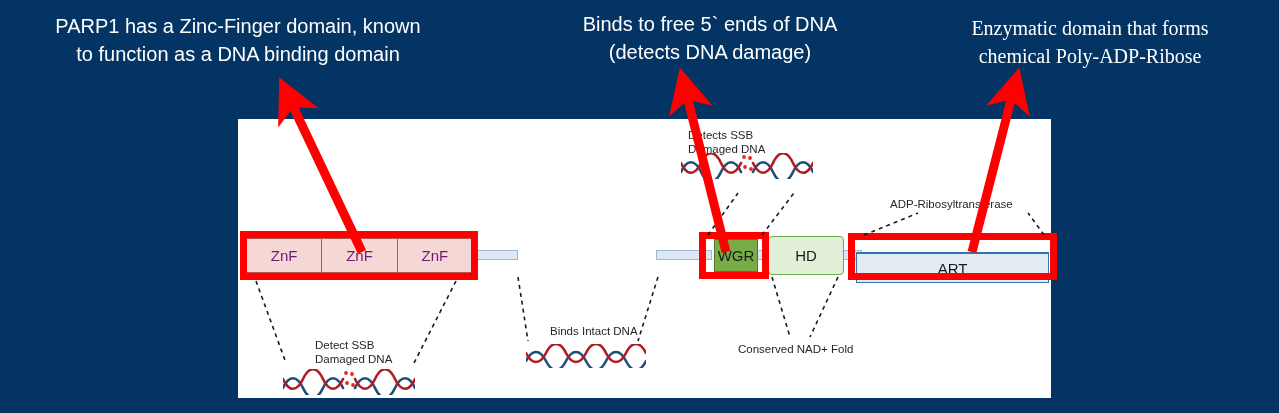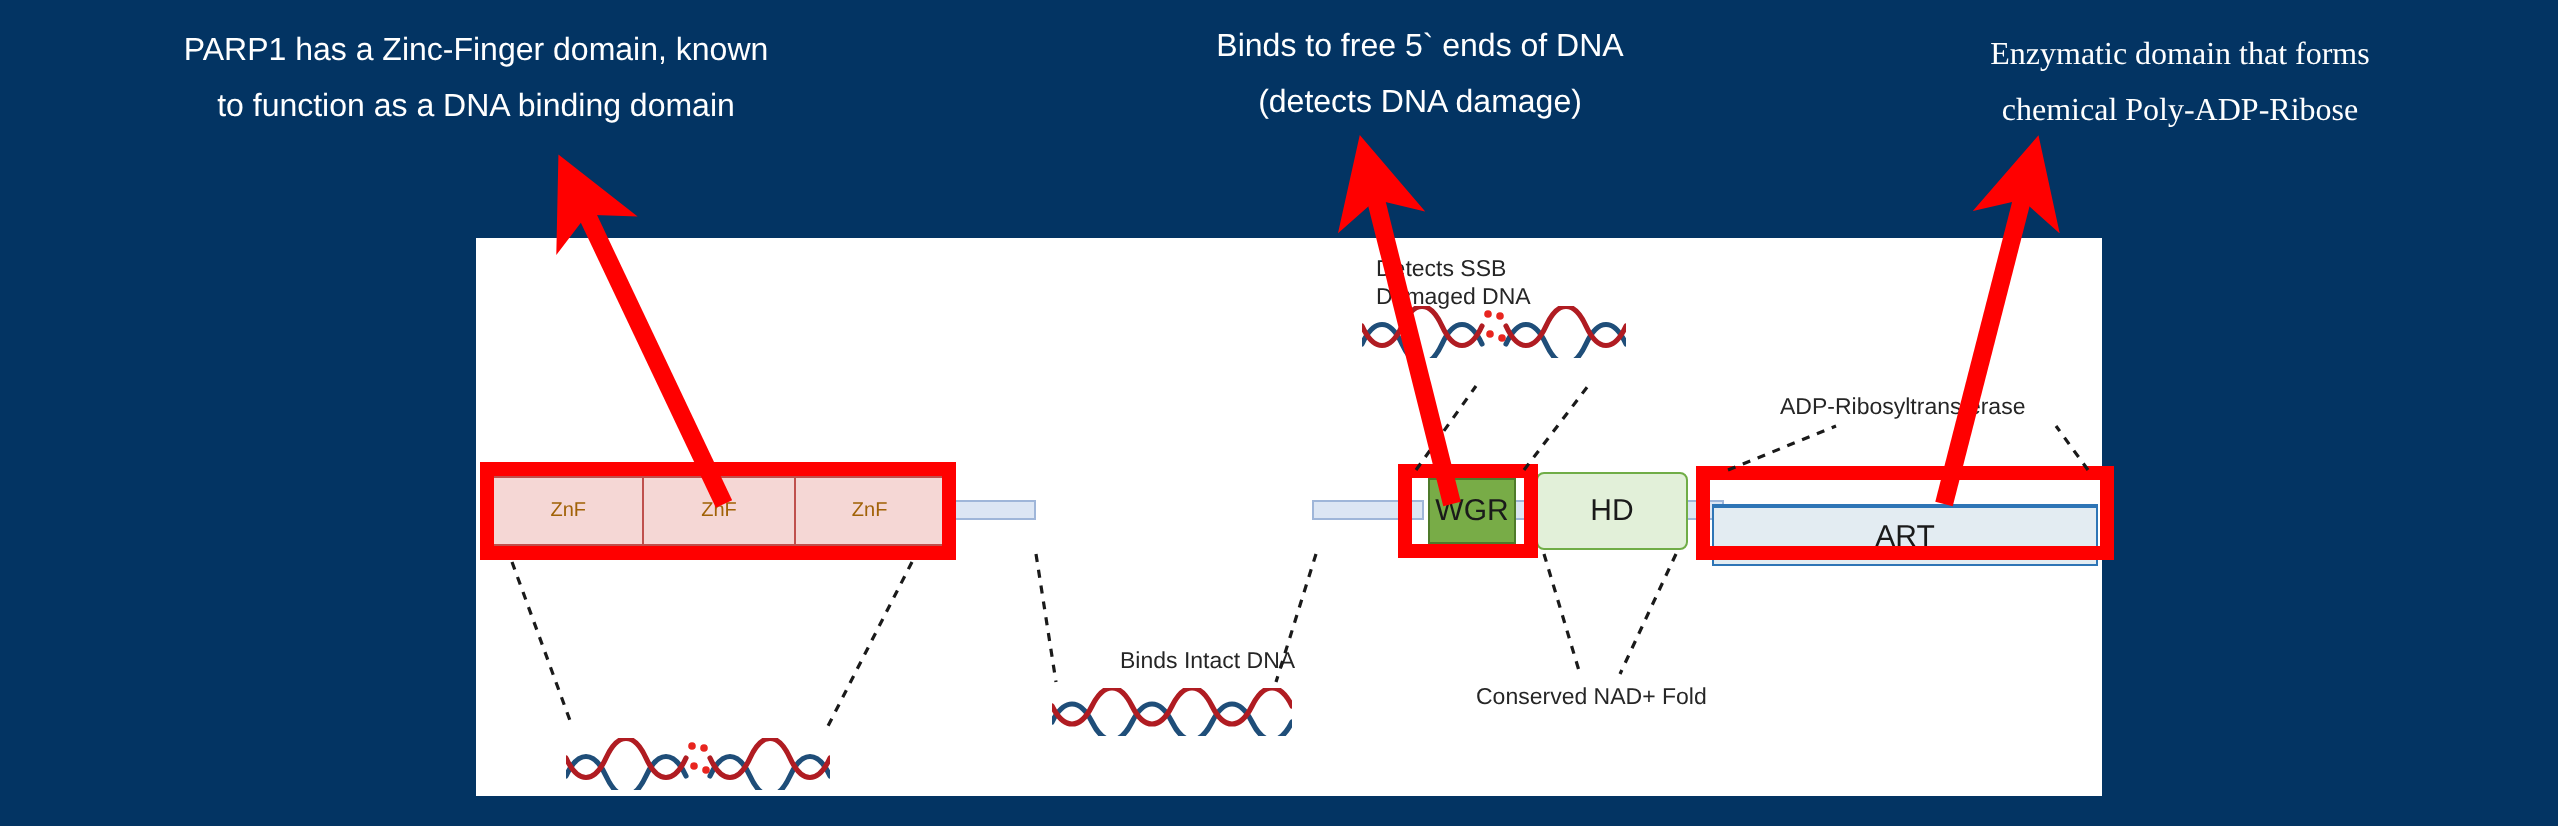--- a/index.html
+++ b/index.html
@@ -10,21 +10,21 @@
     overflow:hidden;
     position:relative;
   }
   .slide{position:absolute;left:0;top:0;width:1279px;height:413px;}
 
   
   .callout{
     position:absolute;
     color:#ffffff;
     text-align:center;
-    font-size:16px;
+    font-size:20px;
     line-height:28px;
     font-family:"Liberation Sans", sans-serif;
     white-space:pre-line;
   }
   #callout-1{left:8px;  top:12px; width:460px;}
   #callout-2{left:520px;top:10px; width:380px;}
   #callout-3{left:905px;top:14px; width:370px;font-family:Liberation Serif, serif;}
 
   
   .panel{
@@ -57,21 +57,21 @@
     font-family:"Liberation Sans", sans-serif;
   }
 
   .znf-group{position:absolute;left:8px;top:119px;width:226px;height:35px;display:flex;}
   .znf{
     flex:1 1 0;
     background:#f5d7d5;
     border:1px solid #c0504d;
     box-sizing:border-box;
     display:flex;align-items:center;justify-content:center;
-    font-size:10px;color:#a16207;
+    font-size:15px;color:#701a75;
     margin-right:-1px;
   }
 
   #domain-brct{
     left:272px;top:118px;width:152px;height:37px;
     background:#f4b183;border:1px solid #ed7d31;
   }
   #domain-wgr{
     left:476px;top:120px;width:44px;height:33px;
     background:#78ac47;border:1px solid #4e7a2a;
@@ -101,21 +101,21 @@
     position:absolute;
     font-size:11.5px;
     line-height:14px;
     color:#262626;
     font-family:"Liberation Sans", sans-serif;
     white-space:pre-line;
   }
   #cap-wgr-top{left:450px;top:9px;}
   #cap-art-top{left:652px;top:78px;}
   #cap-znf-bottom{left:77px;top:219px;}
-  #cap-brct-bottom{left:301px;top:205px;padding-left:21px;}
+  #cap-brct-bottom{left:291px;top:205px;padding-left:21px;}
   #cap-hd-bottom{left:500px;top:223px;}
 
   
   .helix{position:absolute;}
   #helix-wgr{left:443px;top:34px;}
   #helix-znf{left:45px;top:250px;}
   #helix-brct{left:288px;top:225px;}
 
   
   .overlay{position:absolute;left:0;top:0;width:1279px;height:413px;pointer-events:none;}
@@ -152,20 +152,22 @@
       <div class="domain" id="domain-hd">HD</div>
       <div class="domain" id="domain-art">ART</div>
 
       <div class="hl" id="hl-znf"></div>
       <div class="hl" id="hl-wgr"></div>
       <div class="hl" id="hl-art"></div>
 
       <div class="caption" id="cap-wgr-top">Detects SSB
 Damaged DNA</div>
       <div class="caption" id="cap-art-top">ADP-Ribosyltransferase</div>
+      <div class="caption" id="cap-znf-bottom">Detect SSB
+Damaged DNA</div>
       <div class="caption" id="cap-brct-bottom">Binds Intact DNA</div>
       <div class="caption" id="cap-hd-bottom">Conserved NAD+ Fold</div>
 
       <svg class="overlay" style="width:813px;height:279px;">
         <g stroke="#1a1a1a" stroke-width="1.6" stroke-dasharray="4,4" fill="none">
 
           <path d="M 18 162 L 48 244"></path>
           <path d="M 218 162 L 176 244"></path>
 
           <path d="M 280 158 L 290 222"></path>

